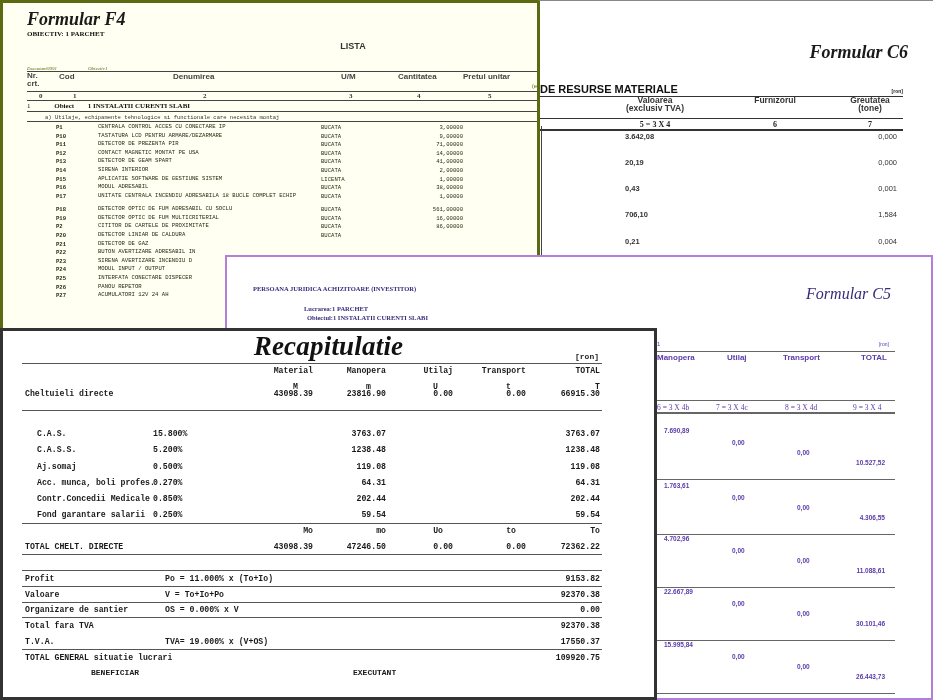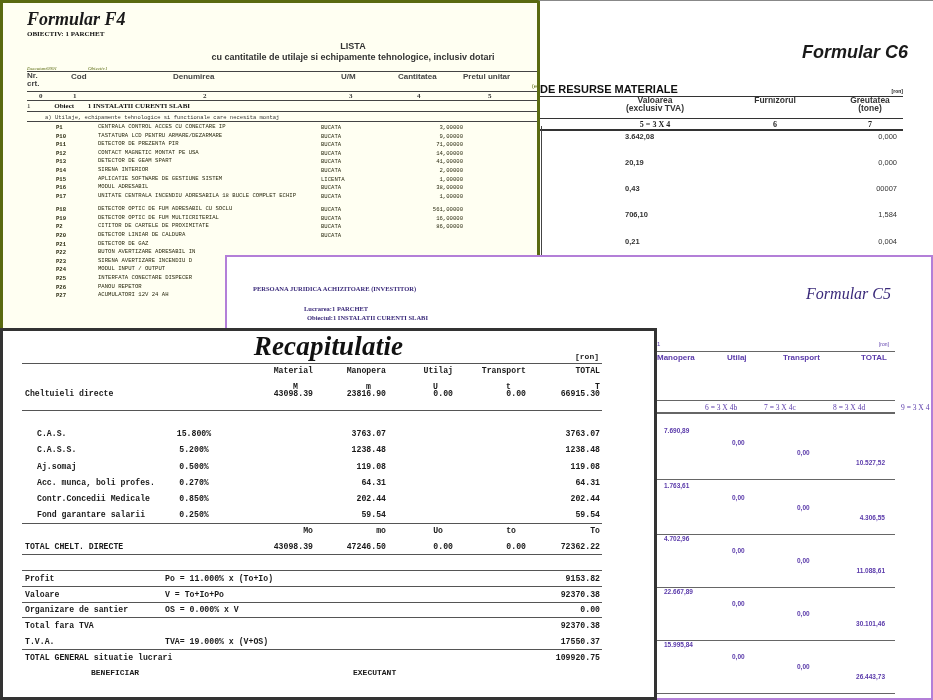--- a/index.html
+++ b/index.html
@@ -63,21 +63,21 @@
     position: absolute; right: 0; top: 80px; font-size: 6px; color: #5a6a10;
   }
 
   
   .c6 {
     position: absolute; left: 538px; top: 0; width: 395px; height: 255px;
     background: #ffffff; border-left: 2px solid #5a6a10; border-top: 1px solid #888; overflow: hidden;
   }
   .c6 .ftitle {
     position: absolute; right: 25px; top: 41px;
-    font-family: Liberation Sans, sans-serif; font-style: italic; font-weight: bold;
+    font-family: Liberation Serif, serif; font-style: italic; font-weight: bold;
     font-size: 18px; color: #1a1a1a;
   }
   .c6 .res-title {
     position: absolute; left: 0; top: 82px; font-weight: bold; font-size: 11px; color: #111;
   }
   .c6 .ron { position: absolute; right: 30px; top: 87px; font-size: 5px; color: #222; font-weight: bold; }
   .c6 .line { position: absolute; left: 0; width: 363px; height: 1px; background: #333; }
   .c6 .colh {
     position: absolute; top: 95px; text-align: center; font-weight: bold; font-size: 8.5px;
     color: #333; line-height: 8px;
@@ -109,21 +109,21 @@
     font-weight: bold; font-size: 6.5px; color: #3a2a7a;
   }
   .c5 .ftitle {
     position: absolute; right: 40px; top: 28px;
     font-family: "Liberation Serif", serif; font-style: italic;
     font-size: 16px; color: #3a2a7a; text-align: right;
   }
   .c5 .ron { position: absolute; right: 42px; top: 84px; font-size: 5px; color: #5a3aaa; }
   .c5 .line { position: absolute; left: 430px; width: 238px; height: 2px; background: #666; }
   .c5 .colh { position: absolute; top: 96px; font-size: 8px; color: #5a3aaa; font-weight: bold; }
-  .c5 .formula { position: absolute; top: 146px; font-family: "Liberation Serif", serif; font-size: 7.5px; color: #5a3aaa; padding-left: 48px; }
+  .c5 .formula { position: absolute; top: 146px; font-family: "Liberation Serif", serif; font-size: 7.5px; color: #5a3aaa; }
   .c5 .grp { position: absolute; left: 430px; width: 238px; height: 56px; }
   .c5 .grp .v { position: absolute; font-size: 6.5px; font-weight: bold; color: #5a3aaa; }
   .c5 .grp .man { left: 7px; top: 3px; }
   .c5 .grp .ut { left: 75px; top: 15px; }
   .c5 .grp .tr { left: 140px; top: 25px; }
   .c5 .grp .tot { right: 10px; top: 35px; }
   .c5 .grp .bl { position: absolute; left: 0; right: 0; bottom: 0; height: 1px; background: #666; }
   .c5 .vleft { position: absolute; left: 429px; top: 98px; width: 1px; height: 340px; background: #888; }
   .c5 .tiny-dots { position: absolute; left: 430px; top: 84px; font-size: 6px; color: #5a3aaa; }
 
@@ -142,43 +142,42 @@
     font-weight: bold; font-size: 8px; color: #222;
   }
   .recap .hr { position: absolute; left: 19px; width: 580px; height: 1px; background: #555; }
   .recap .row {
     position: absolute; left: 0; width: 657px; height: 14px;
     font-family: "Liberation Mono", monospace; font-weight: bold; font-size: 8.2px; color: #1a1a1a;
   }
   .recap .row span { position: absolute; top: 0; white-space: nowrap; }
   .recap .c-label { left: 22px; }
   .recap .c-label.ind { left: 34px; }
-  .recap .c-pct { left: 150px; width: 82px; text-align: center; }
+  .recap .c-pct { left: 150px; width: 82px; text-align: left; }
   .recap .c-formula { left: 162px; }
   .recap .c-mat { left: 245px; width: 65px; text-align: right; }
   .recap .c-man { left: 318px; width: 65px; text-align: right; }
   .recap .c-ut { left: 390px; width: 60px; text-align: right; }
   .recap .c-tr { left: 463px; width: 60px; text-align: right; }
   .recap .c-tot { left: 530px; width: 67px; text-align: right; }
   .recap .sign { position: absolute; top: 337px; font-family: "Liberation Mono", monospace; font-weight: bold; font-size: 8px; color: #1a1a1a; }
 </style>
 </head>
 <body>
 
 <div class="f4">
   <div class="ftitle">Formular F4</div>
   <div class="obiectiv">OBIECTIV: 1 PARCHET</div>
   <div class="lista-title">LISTA</div>
-  <div class="lista-sub">cu cantitatile de utilaje si echipamente tehnologice, inclusiv dotari</div>
   <div class="tiny-meta" style="left:24px">Executant9991</div>
   <div class="tiny-meta" style="left:85px">Obiectiv1</div>
 
   <div class="hdr-line" style="top:68px"></div>
   <div class="hdr-cell" style="left:24px;top:69px;width:20px;line-height:8px">Nr. crt.</div>
-  <div class="hdr-cell" style="left:68px;top:69px">Cod</div>
+  <div class="hdr-cell" style="left:56px;top:69px">Cod</div>
   <div class="hdr-cell" style="left:170px;top:69px">Denumirea</div>
   <div class="hdr-cell" style="left:338px;top:69px">U/M</div>
   <div class="hdr-cell" style="left:395px;top:69px">Cantitatea</div>
   <div class="hdr-cell" style="left:460px;top:69px">Pretul unitar</div>
   <div class="edge-frag">(e</div>
 
   <div class="hdr-line" style="top:88px"></div>
   <div class="num-cell" style="left:36px">0</div>
   <div class="num-cell" style="left:70px">1</div>
   <div class="num-cell" style="left:200px">2</div>
@@ -330,21 +329,21 @@
   <div class="row" style="top:131px">
       <span class="val">3.642,08</span>
       <span class="gr">0,000</span>
     </div>
   <div class="row" style="top:157px">
       <span class="val">20,19</span>
       <span class="gr">0,000</span>
     </div>
   <div class="row" style="top:183px">
       <span class="val">0,43</span>
-      <span class="gr">00007</span>
+      <span class="gr">0,001</span>
     </div>
   <div class="row" style="top:209px">
       <span class="val">706,10</span>
       <span class="gr">1,584</span>
     </div>
   <div class="row" style="top:236px">
       <span class="val">0,21</span>
       <span class="gr">0,004</span>
     </div>
 </div>

